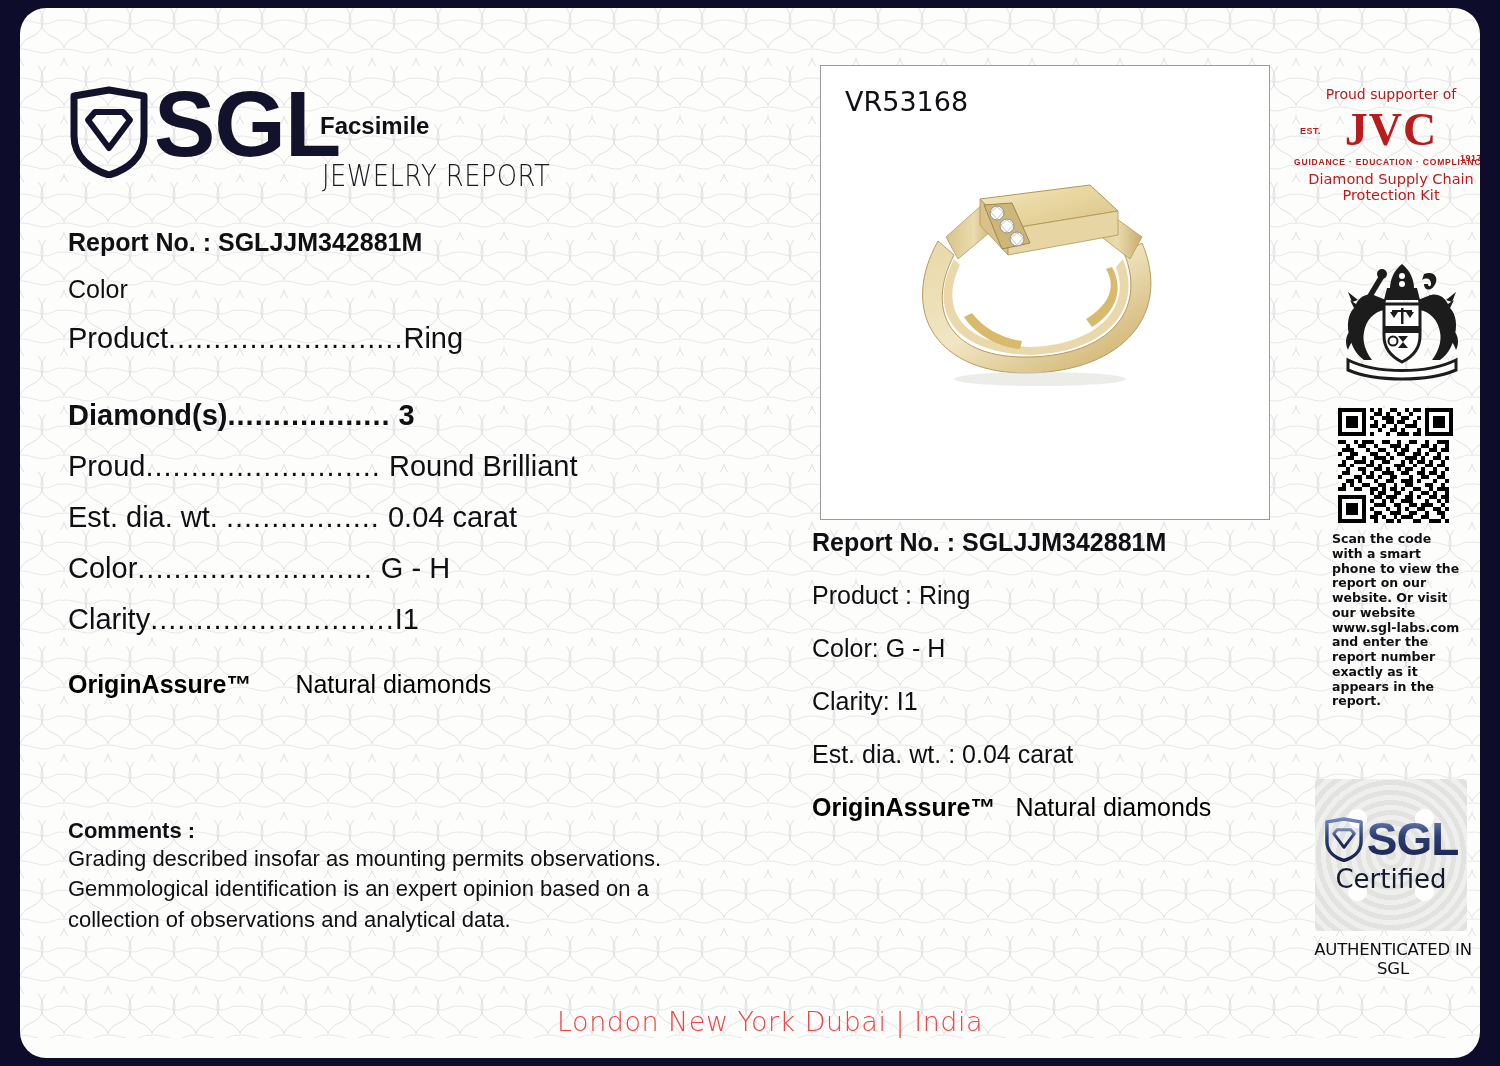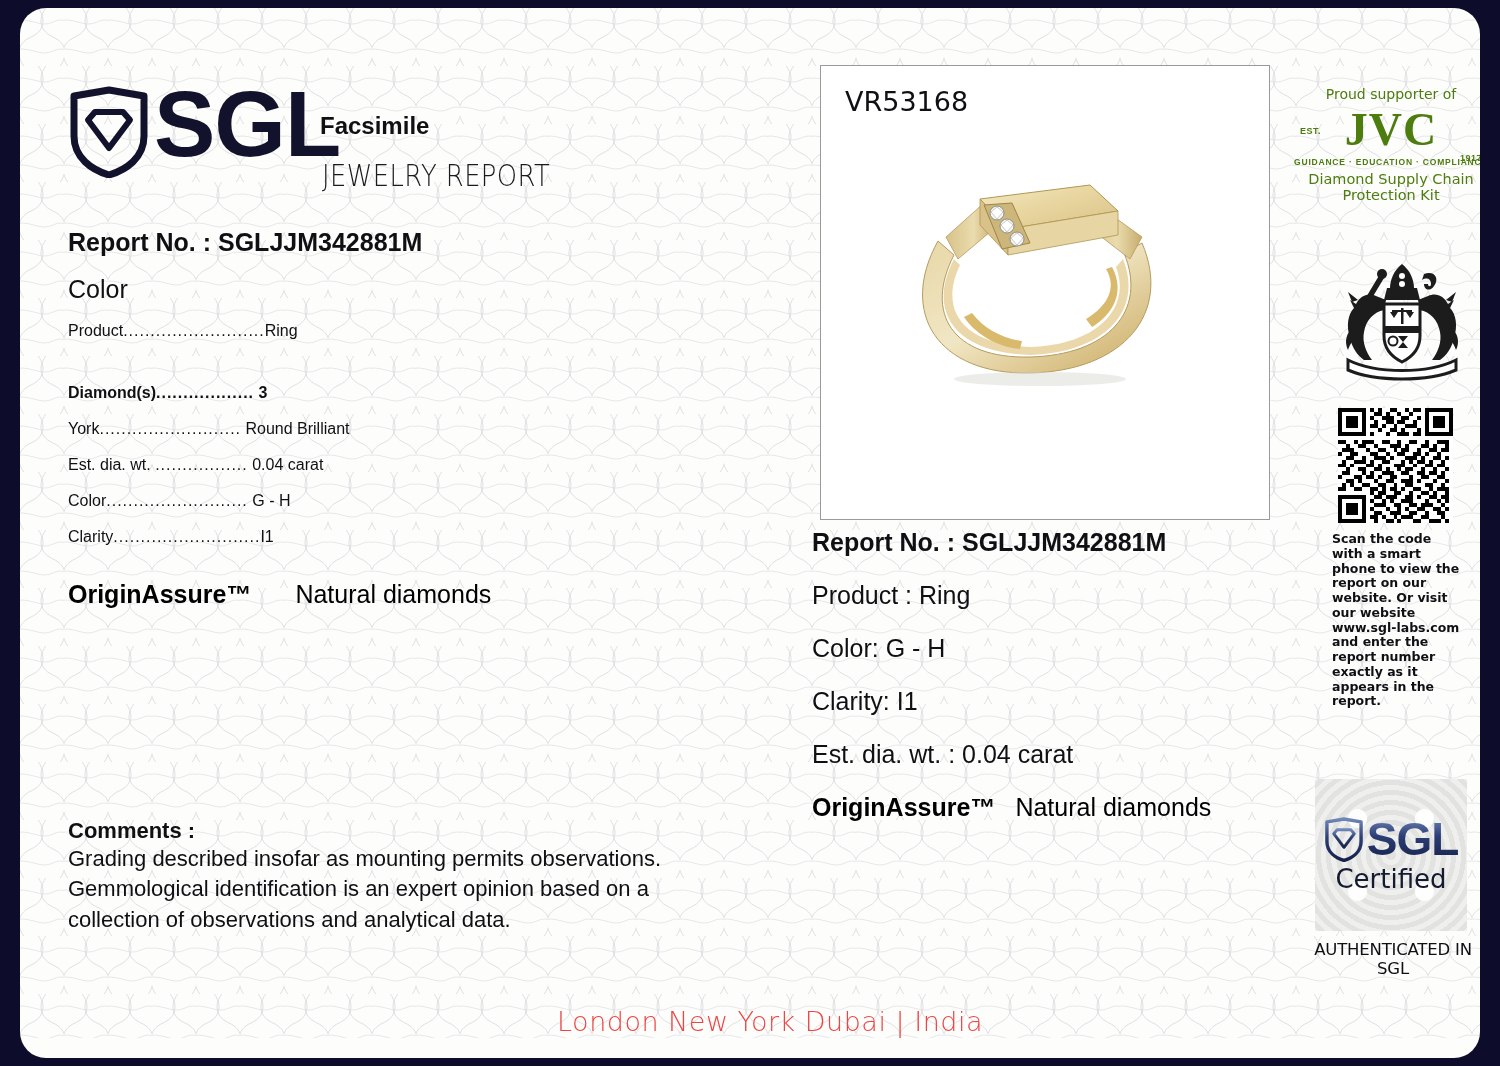--- a/index.html
+++ b/index.html
@@ -106,21 +106,21 @@
   }
 
   #city-left {
     margin-top: 18px;
     font-size: 25px;
     color: #101014;
   }
 
   .spec-row {
     margin-top: 18px;
-    font-size: 16px;
+    font-size: 29px;
     display: flex;
     align-items: baseline;
   }
 
   .spec-row .lbl { flex: none; }
   .spec-row .dots {
     flex: none;
     letter-spacing: 1px;
   }
   .spec-row .val { flex: none; }
@@ -226,21 +226,21 @@
     margin-left: 40px;
   }
 
   
   #jvc-block {
     position: absolute;
     left: 1268px;
     top: 78px;
     width: 206px;
     text-align: center;
-    color: #4d7c0f;
+    color: #b91c1c;
   }
   #jvc-proud { font-size: 14px; font-family: "DejaVu Sans", sans-serif; }
   #jvc-mark {
     position: relative;
     height: 52px;
     margin-top: 2px;
   }
   #jvc-letters {
     font-family: "Liberation Serif", serif;
     font-size: 46px;
@@ -378,21 +378,21 @@
       <div id="city-left">Color</div>
 
       <div id="basic-rows">
           <div class="spec-row"><span class="lbl">Product</span><span class="dots">..........................</span><span class="val">Ring</span></div>
         </div>
 
       <div id="block-gap"></div>
 
       <div id="diamond-rows">
           <div class="spec-row strong"><span class="lbl">Diamond(s)</span><span class="dots">..................</span><span class="val"> 3</span></div>
-          <div class="spec-row"><span class="lbl">York</span><span class="dots">..........................</span><span class="val"> Round Brilliant</span></div>
+          <div class="spec-row"><span class="lbl">Proud</span><span class="dots">..........................</span><span class="val"> Round Brilliant</span></div>
           <div class="spec-row"><span class="lbl">Est. dia. wt. </span><span class="dots">.................</span><span class="val"> 0.04 carat</span></div>
           <div class="spec-row"><span class="lbl">Color</span><span class="dots">..........................</span><span class="val"> G - H</span></div>
           <div class="spec-row"><span class="lbl">Clarity</span><span class="dots">...........................</span><span class="val">I1</span></div>
         </div>
 
       <div id="origin-row">
         <span class="oa-label">OriginAssure™</span>
         <span class="oa-val">Natural diamonds</span>
       </div>
     </div>

